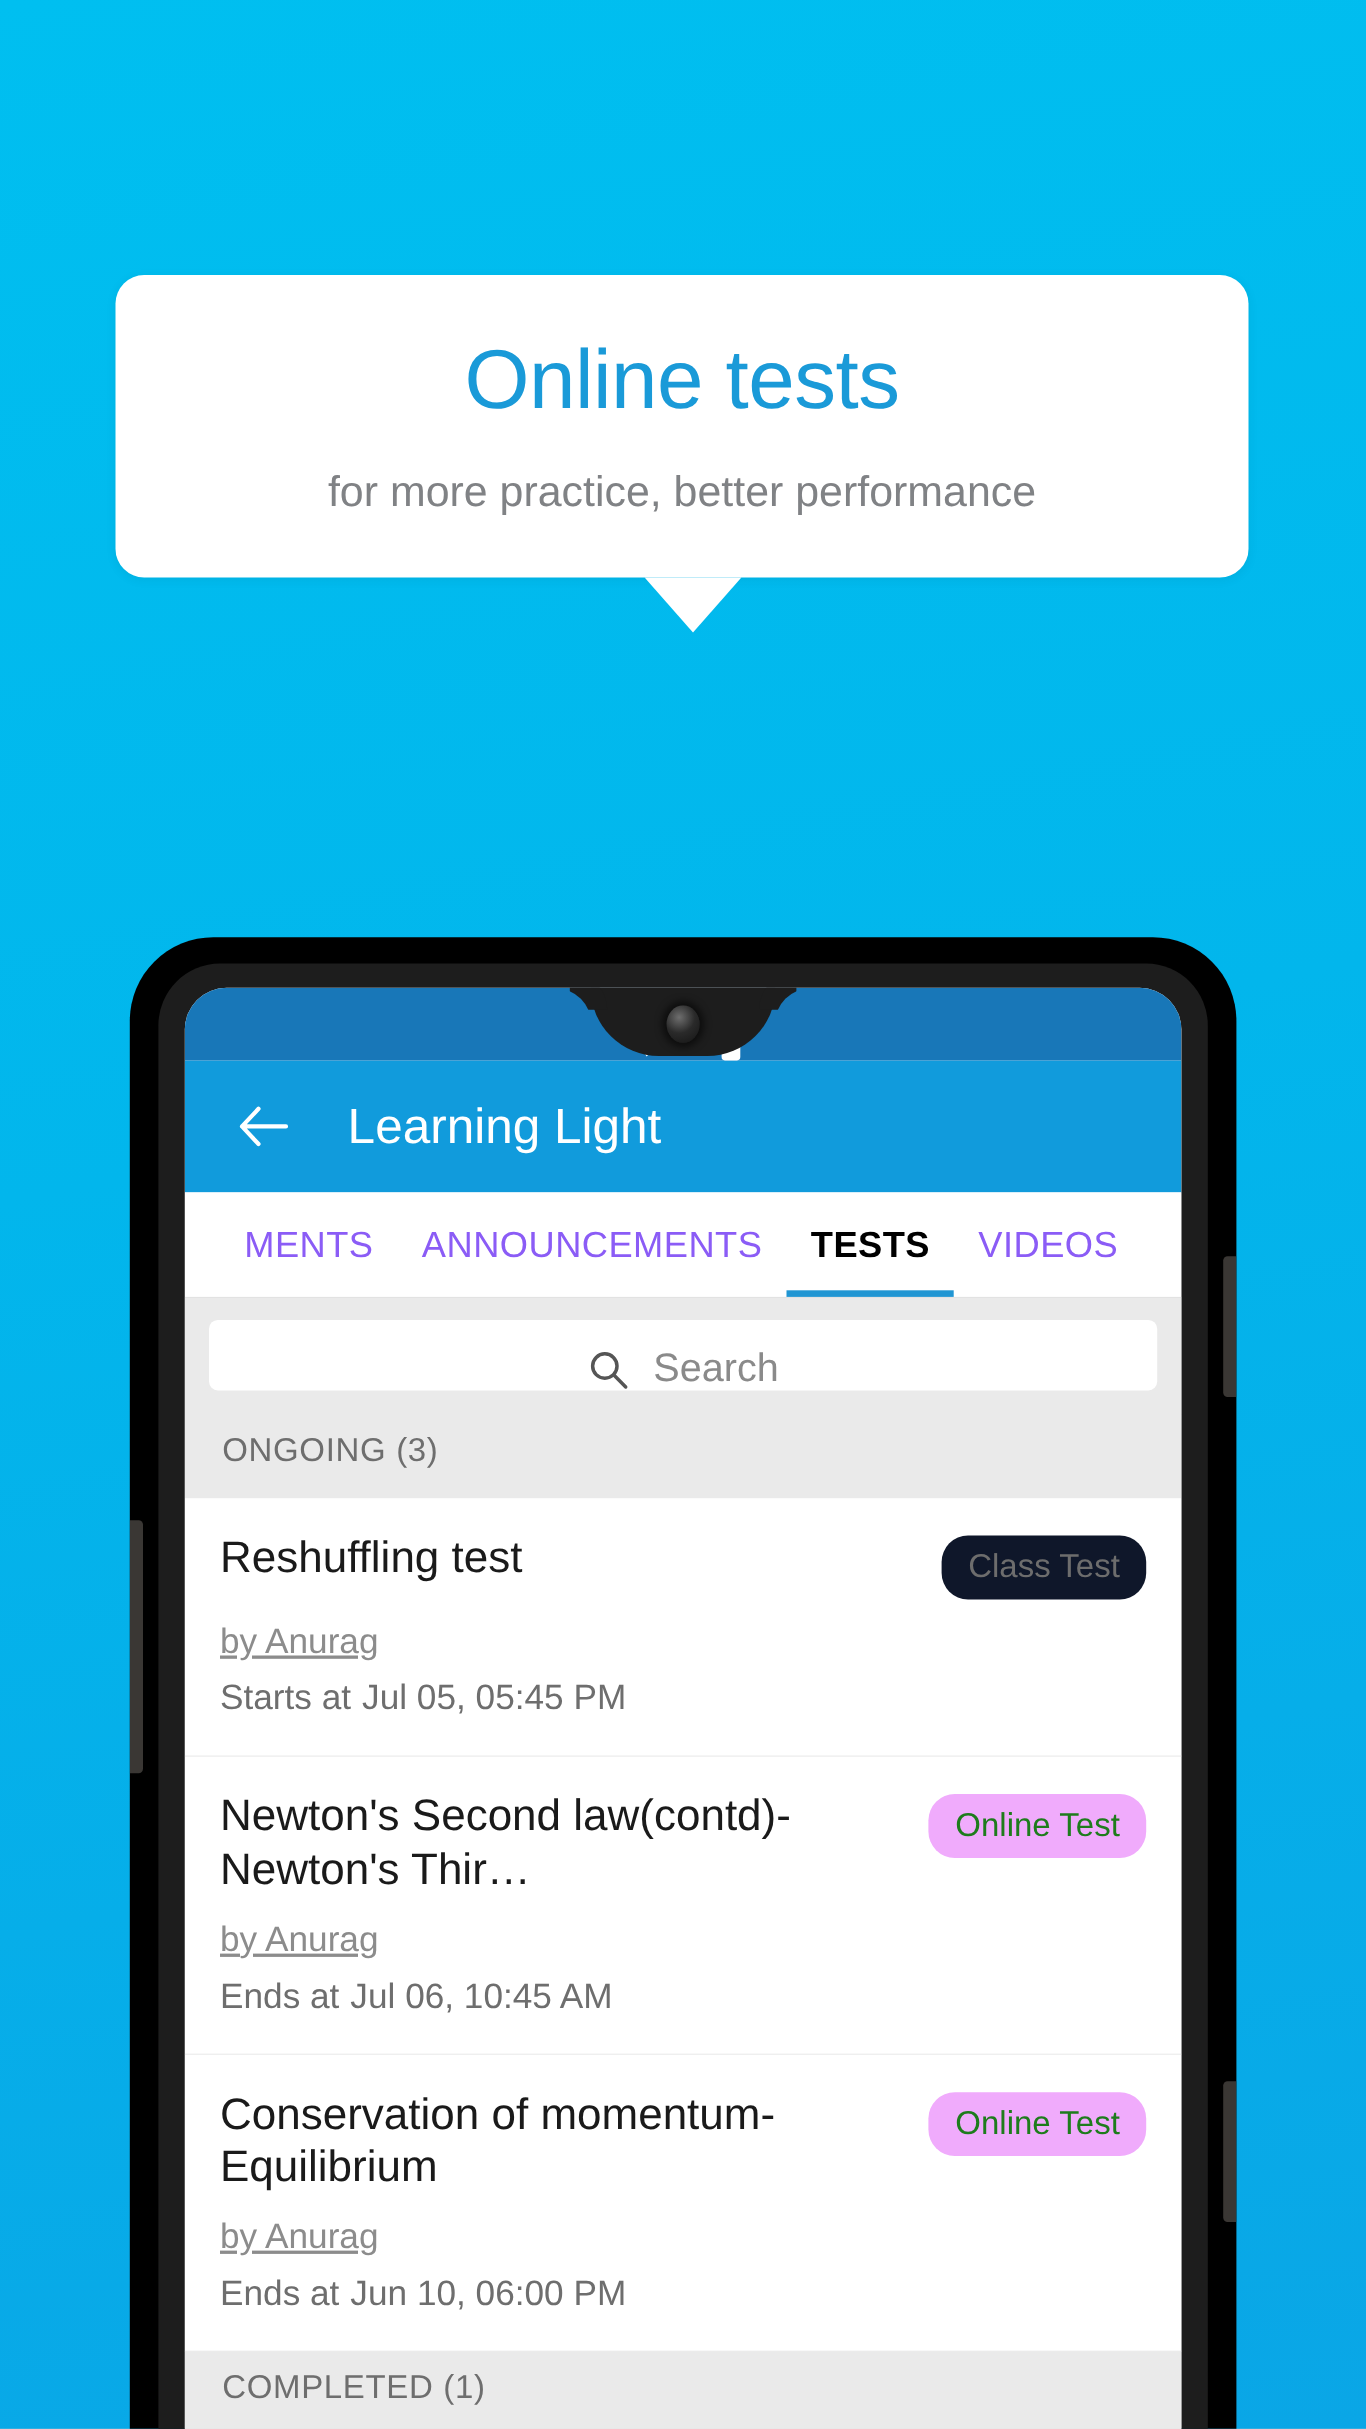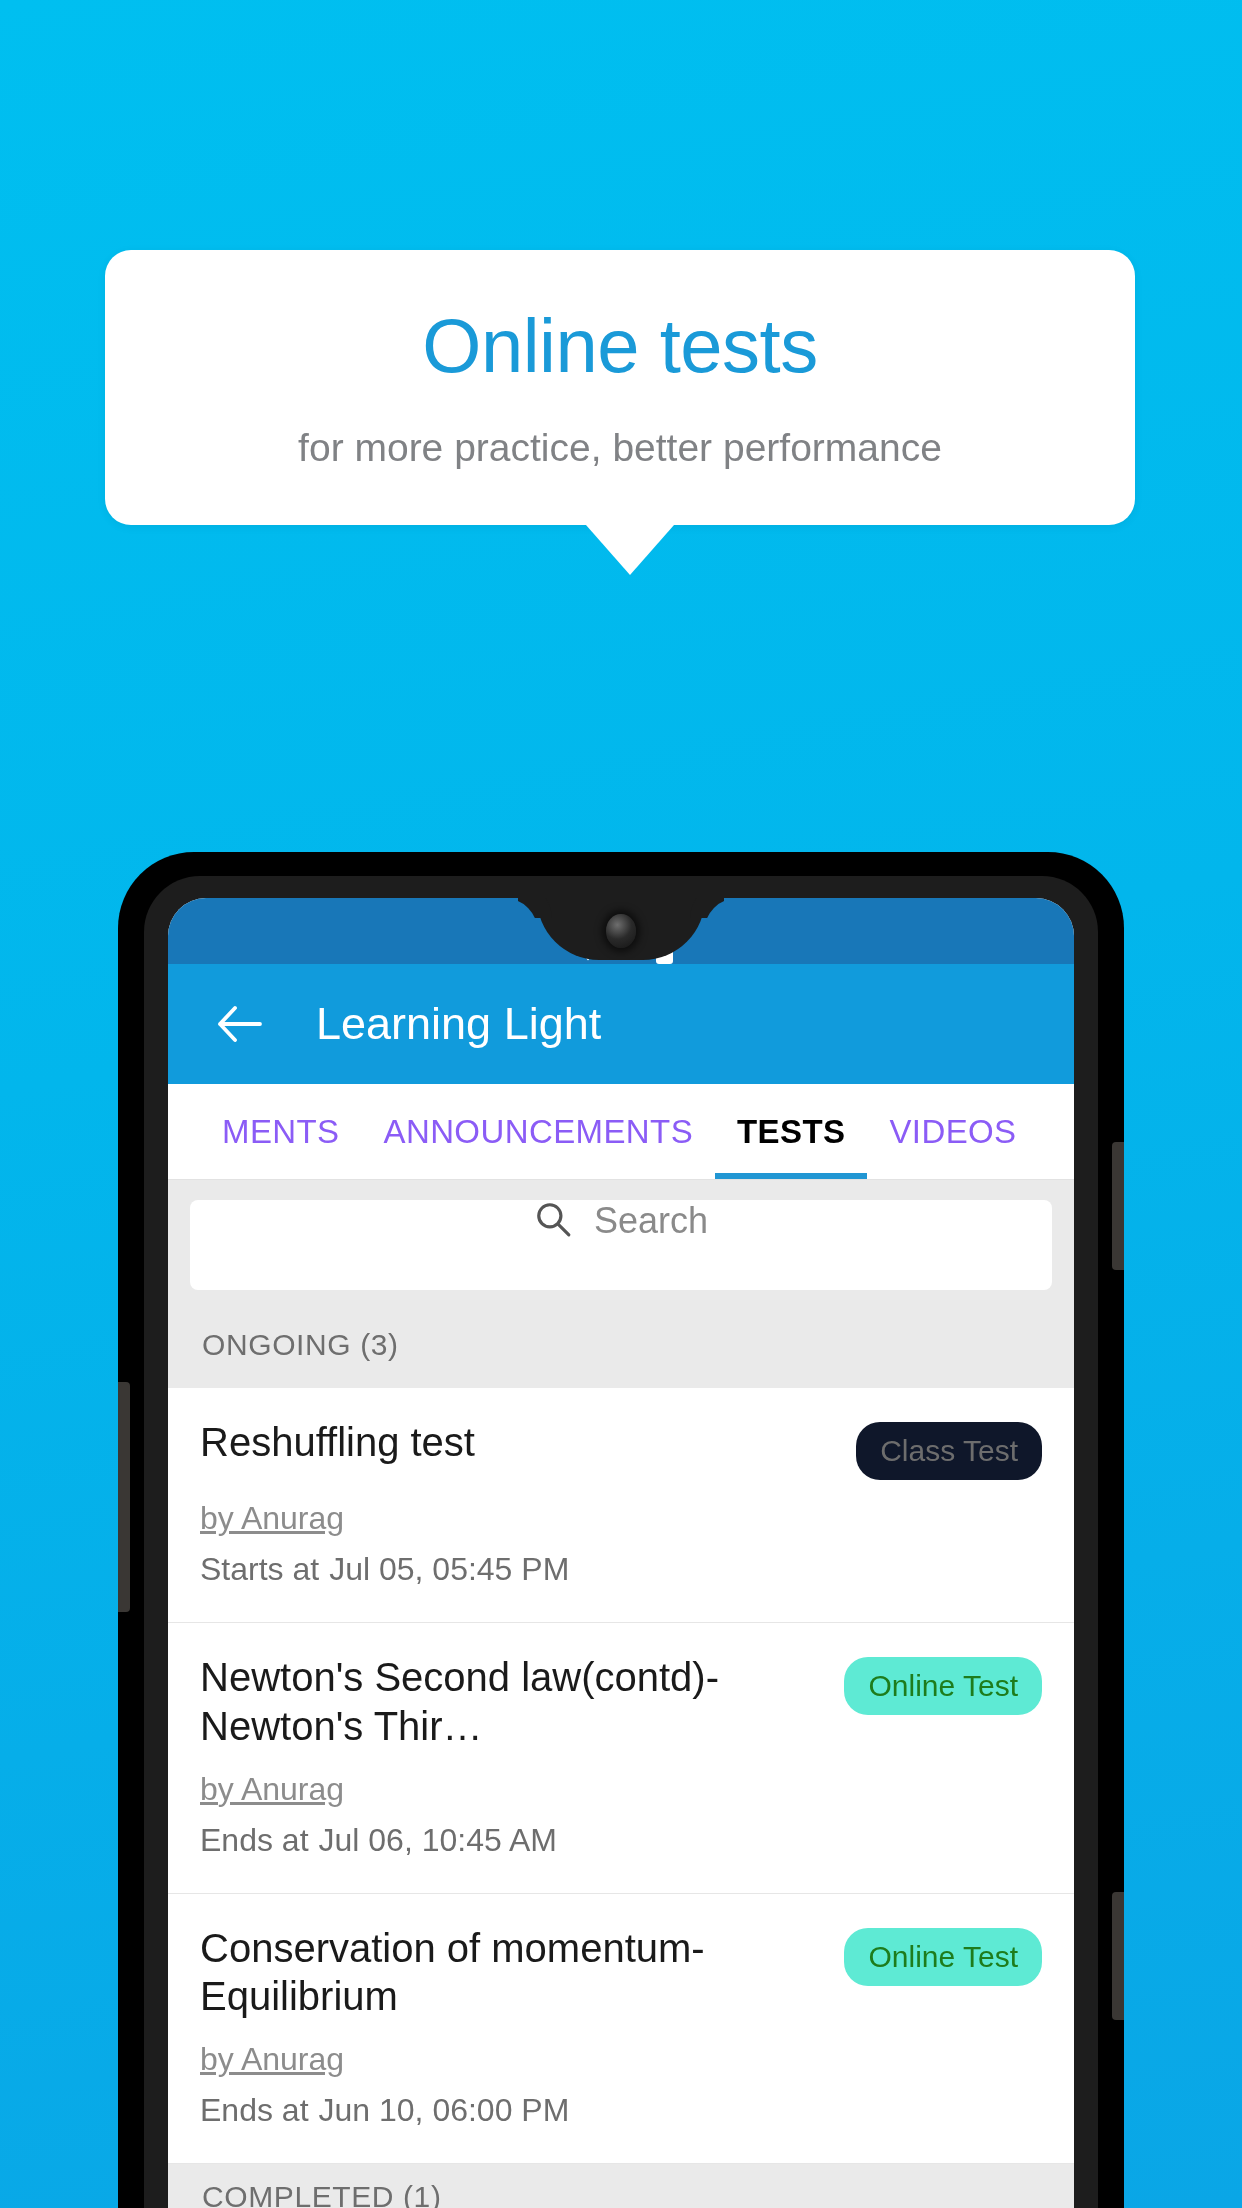--- a/index.html
+++ b/index.html
@@ -153,22 +153,22 @@
     position:absolute; left:0; right:0; bottom:0;
     height:6px; background:#2196D3;
   }
 
   
   .content{ background:#EAEAEA; }
   .search-wrap{ padding:20px 22px 22px; background:#EAEAEA;}
   .searchbar{
     background:#fff;
     border-radius:8px;
-    height:90px;
-    display:flex; align-items:flex-start; justify-content:center;
+    height:64px;
+    display:flex; align-items:flex-end; justify-content:center;
     gap:22px;
   }
   .ic-search{ width:38px;height:38px;}
   .search-ph{ color:#8a8a8a; font-size:36px;}
 
   .sec-head{
     background:#EAEAEA;
     color:#6e6e6e;
     font-size:30px;
     padding:16px 0 26px 34px;
@@ -187,21 +187,21 @@
   }
   .badge{
     flex:none;
     border-radius:24px;
     padding:12px 24px;
     font-size:30px;
     white-space:nowrap;
     margin-top:4px;
   }
   .badge-class{ background:#0f172a; color:#6d6d6d; }
-  .badge-online{ background:#5eead4; color:#1E7C1C; }
+  .badge-online{ background:#f0abfc; color:#1E7C1C; }
   .card-by{ margin-top:20px; color:#8c8c8c; font-size:32px;text-decoration:underline;}
   .card-when{ margin-top:14px; color:#6e6e6e; font-size:32px;}
   .card-when .lbl{ margin-right:10px; }
 </style>
 </head>
 <body>
 
 <div class="tooltip-wrap">
   <div class="tooltip-card">
     <div class="tooltip-title">Online tests</div>

